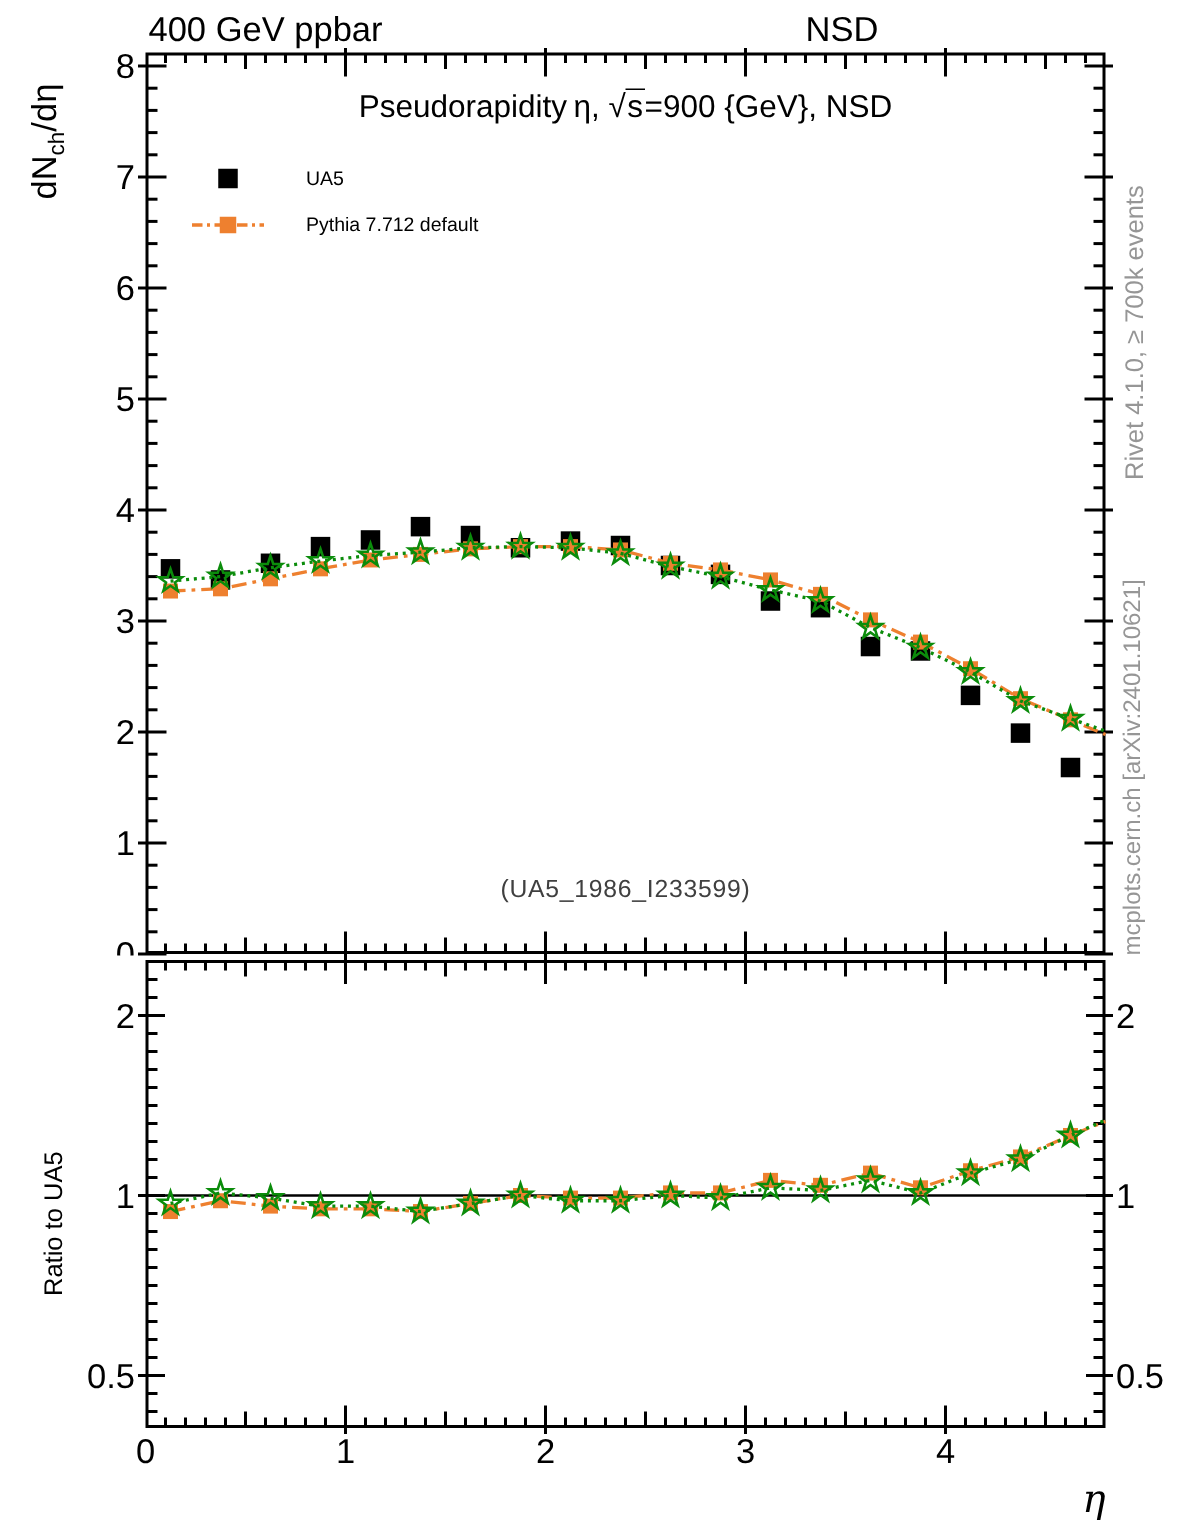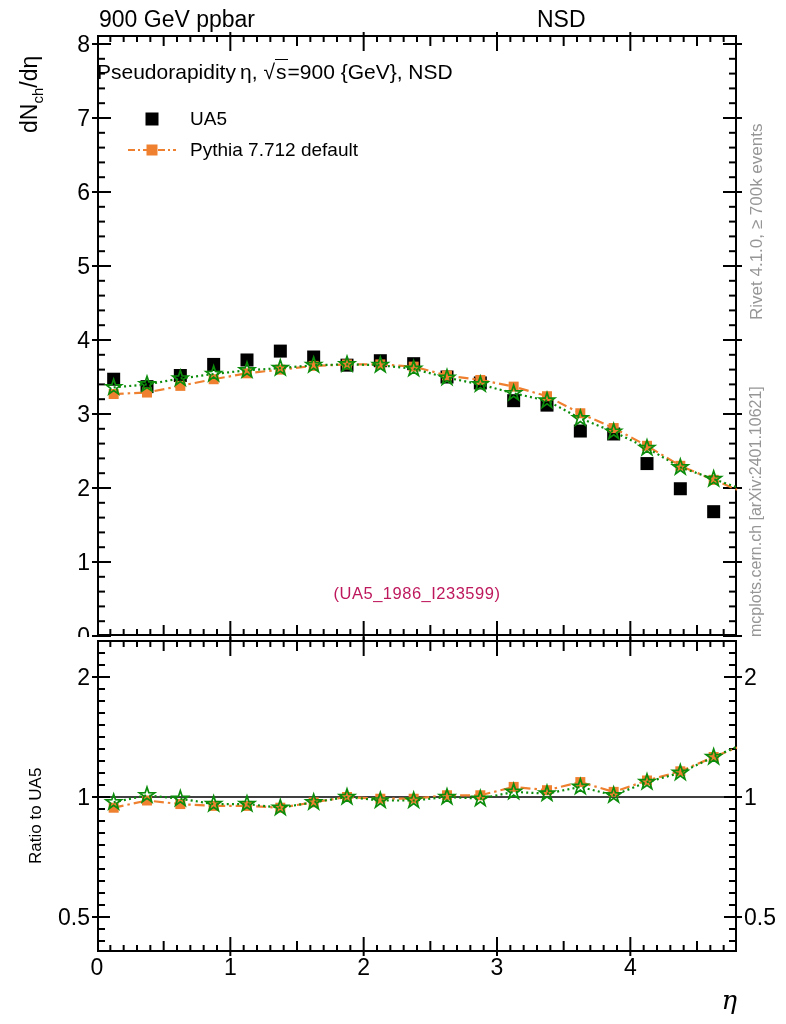--- a/index.html
+++ b/index.html
@@ -4,47 +4,47 @@
 <style>
   html,body{margin:0;padding:0;background:#fff;}
   #canvas{
     position:relative;width:786px;height:1024px;background:#fff;overflow:hidden;
     font-family:"Liberation Sans", sans-serif;color:#000;
   }
   .abs{position:absolute;}
   .hdr{font-size:23px;top:6px;}
   #header-left{left:99px;}
   #header-right{left:537px;width:200px;}
-  #plot-title{left:97px;top:60px;width:640px;text-align:left;font-size:21px;}
+  #plot-title{left:97px;top:60px;width:640px;text-align:center;font-size:21px;}
   #plot-title .sqrt-arg{border-top:1.6px solid #000;padding:0 1px;}
   .vtext{position:absolute;transform-origin:left top;transform:rotate(-90deg);white-space:nowrap;}
   #ylabel-main{left:16px;top:133px;font-size:23px;}
   #ylabel-main sub{font-size:15px;}
   #ylabel-ratio{left:26px;top:864px;font-size:17px;}
   .side-note{color:#969696;}
   #side-note-rivet{left:747px;top:320px;font-size:17px;}
   #side-note-mcplots{left:747px;top:637px;font-size:16px;}
-  #watermark{left:97px;top:584px;width:640px;text-align:center;font-size:16.5px;color:#be185d;letter-spacing:0.5px;}
+  #watermark{left:97px;top:584px;width:640px;text-align:center;font-size:16.5px;color:#404040;letter-spacing:0.5px;}
   #legend{left:128px;top:103px;}
   .legend-row{display:flex;align-items:center;height:31px;}
   .legend-marker{width:48px;height:22px;flex:0 0 48px;}
-  .legend-label{margin-left:14px;font-size:19px;white-space:nowrap;}
+  .legend-label{margin-left:28px;font-size:13px;white-space:nowrap;}
   .tick-label{position:absolute;font-size:23px;line-height:26px;}
   .tick-label.right-align{text-align:right;}
   .tick-label.center{text-align:center;}
   #xlabel-eta{left:637px;top:985px;width:100px;text-align:right;
     font-family:"DejaVu Serif", serif;font-style:italic;font-size:26px;}
   svg{position:absolute;overflow:visible;}
 </style>
 </head>
 <body>
 
 <div id="canvas">
 
-  <div class="abs hdr" id="header-left">900 GeV ppbar</div>
+  <div class="abs hdr" id="header-left">400 GeV ppbar</div>
   <div class="abs hdr" id="header-right">NSD</div>
 
   <div class="vtext" id="ylabel-main"><span>dN</span><sub>ch</sub><span>/dη</span></div>
 
   <div class="vtext side-note" id="side-note-rivet">Rivet 4.1.0, ≥ 700k events</div>
   <div class="vtext side-note" id="side-note-mcplots">mcplots.cern.ch [arXiv:2401.10621]</div>
 
   <svg id="main-plot" style="left:97px;top:35px;" width="640" height="601" viewBox="0 0 640 601">
       <g stroke="#000" stroke-width="2">
         <line x1="13.333333333333336" y1="600" x2="13.333333333333336" y2="594"></line>

